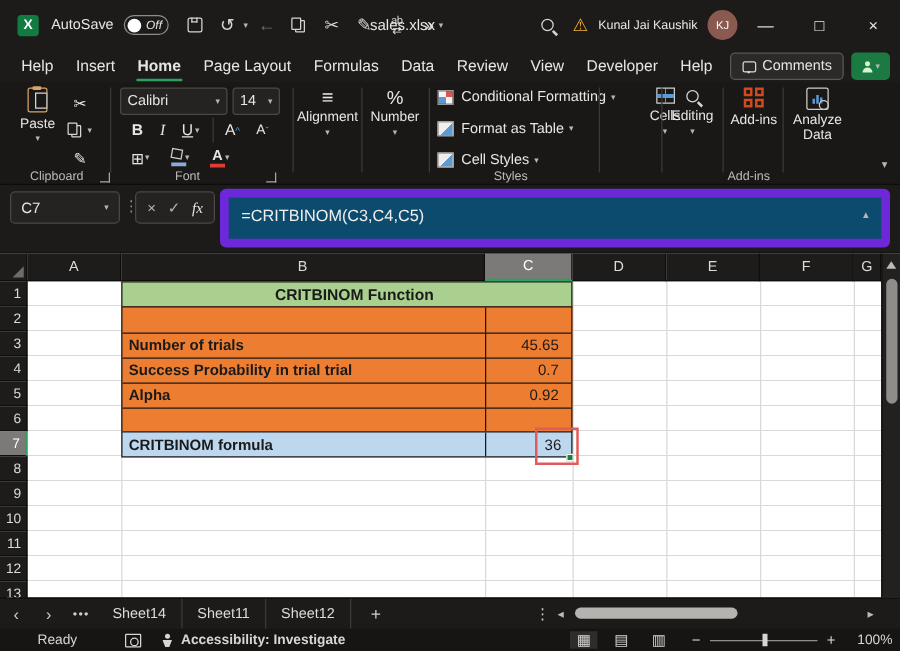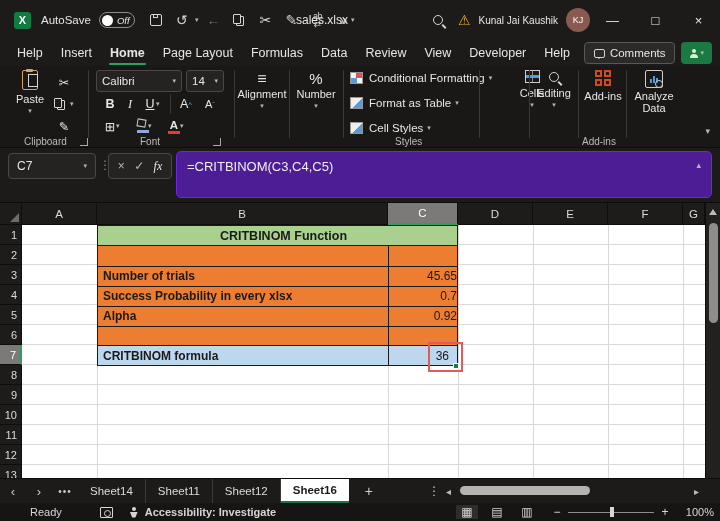--- a/index.html
+++ b/index.html
@@ -80,21 +80,21 @@
   .analyze-ic .bars i { width:2px; background:#5b9bd5; }
   .analyze-ic .lens { position:absolute; right:-1px; bottom:-1px; width:8px; height:8px; border:1.4px solid #cfcdc9; border-radius:50%; background:rgba(25,24,23,.4); }
   #ribbon-collapse { position:absolute; right:10px; top:60px; font-size:9px; color:#b8b6b3; }
 
   
   #formula-row { position:absolute; left:0; top:148px; width:720px; height:55px; background:#1c1b1a; border-bottom:1px solid #0c0c0b; }
   #name-box { position:absolute; left:8px; top:5px; width:88px; height:26px; background:#242322; border:1px solid #4a4845; border-radius:4px; display:flex; align-items:center; justify-content:space-between; padding:0 8px; font-size:12px; }
   #fx-dots { position:absolute; left:99px; top:10px; color:#8f8d8a; font-size:12px; }
   #fx-box { position:absolute; left:108px; top:5px; width:64px; height:26px; background:#242322; border:1px solid #4a4845; border-radius:4px; display:flex; align-items:center; justify-content:space-around; padding:0 4px; }
   #fx-box .fb { font-size:12px; color:#b8b6b3; }
-  #formula-box { position:absolute; left:176px; top:3px; width:536px; height:47px; background:#4c1d95; border:1px solid #6d28d9; border-radius:5px; }
+  #formula-box { position:absolute; left:176px; top:3px; width:536px; height:47px; background:#0c4a6e; border:7px solid #6d28d9; border-radius:5px; }
   #formula-input { position:absolute; left:10px; top:4px; width:490px; height:20px; background:transparent; border:none; outline:none; color:#f0efed; font-size:13px; font-family:"Liberation Sans", sans-serif; }
   #formula-collapse { position:absolute; right:10px; top:8px; font-size:9px; color:#b8b6b3; }
 
   
   #grid { position:absolute; left:0; top:203px; width:720px; height:275px; background:#fff; }
   #corner { position:absolute; left:0; top:0; width:22px; height:22px; background:#1d1c1b; border-right:1px solid #0d0d0d; border-bottom:1px solid #0d0d0d; }
   #corner i { position:absolute; right:2px; bottom:2px; width:0; height:0; border-left:9px solid transparent; border-bottom:9px solid #6e6c69; }
   .colh { position:absolute; top:0; height:22px; background:#1d1c1b; border-right:1px solid #0d0d0d; border-bottom:1px solid #0d0d0d; color:#dddbd8; font-size:11.5px; display:flex; align-items:center; justify-content:center; }
   .colh.sel { background:#7b7a78; color:#fff; border-bottom:2px solid #2f9e5f; }
   .rowh { position:absolute; left:0; width:22px; height:20px; background:#1d1c1b; border-right:1px solid #0d0d0d; border-bottom:1px solid #0d0d0d; color:#dddbd8; font-size:11px; display:flex; align-items:center; justify-content:flex-end; padding-right:4px; }
@@ -103,21 +103,21 @@
   .vline { position:absolute; top:22px; height:253px; width:1px; background:#d9d9d9; }
   #vscroll { position:absolute; left:705px; top:0; width:15px; height:275px; background:#222120; border-left:1px solid #0d0d0d; }
   #vscroll .up { position:absolute; left:3px; top:6px; width:0; height:0; border-left:4px solid transparent; border-right:4px solid transparent; border-bottom:6px solid #bdbbb8; }
   #vscroll .thumb { position:absolute; left:3px; top:20px; width:9px; height:100px; background:#8f8d8a; border-radius:5px; }
   .cellblock { position:absolute; font-size:12px; color:#1a1a1a; }
   #title-cell { left:97px; top:22px; width:361px; height:21px; background:#a9d08e; border:1px solid #1a1a1a; display:flex; align-items:center; justify-content:center; font-weight:bold; font-size:12.5px;padding-left:12px; }
   #input-block { left:97px; top:42px; width:361px; height:101px; background:#ed7d31; border:1px solid #1a1a1a; }
   #input-block .hline { position:absolute; left:0; width:100%; height:1px; background:#1a1a1a; }
   #input-block .vdiv { position:absolute; left:290px; top:0; width:1px; height:100%; background:#1a1a1a; }
   .e-label { position:absolute; left:0; width:290px; height:20px; display:flex; align-items:center; padding-left:5px; font-weight:bold; }
-  .e-value { position:absolute; left:291px; width:68px; height:20px; display:flex; align-items:center; justify-content:flex-end; padding-right:0; }
+  .e-value { position:absolute; left:291px; width:68px; height:20px; display:flex; align-items:center; justify-content:flex-end; padding-right:10px; }
   #result-row { left:97px; top:142px; width:361px; height:21px; background:#bdd7ee; border:1px solid #1a1a1a; }
   #result-row .vdiv { position:absolute; left:290px; top:0; width:1px; height:100%; background:#1a1a1a; }
   #result-row .e-label { top:0; }
   #result-row .e-value { top:0; padding-right:8px; }
   #red-annotation { position:absolute; left:428px; top:139px; width:35px; height:30px; border:2px solid #e05c5c; z-index:5; }
   #fill-handle { position:absolute; left:453px; top:160px; width:6px; height:6px; background:#1a7f3c; border:1px solid #fff; z-index:6; }
 
   
   #sheetbar { position:absolute; left:0; top:478px; width:720px; height:25px; background:#1c1b1a; border-top:1px solid #0c0c0b; display:flex; align-items:center; }
   .nav-a { width:26px; text-align:center; color:#cfcdc9; font-size:13px; }
@@ -424,21 +424,21 @@
     <div class="cellblock" id="title-cell">CRITBINOM Function</div>
 
     <div class="cellblock" id="input-block">
       <div class="vdiv"></div>
       <div class="hline" style="top:20px"></div>
       <div class="hline" style="top:40px"></div>
       <div class="hline" style="top:60px"></div>
       <div class="hline" style="top:80px"></div>
       <div class="e-label" style="top:20px">Number of trials</div>
       <div class="e-value" style="top:20px">45.65</div>
-      <div class="e-label" style="top:40px">Success Probability in every xlsx</div>
+      <div class="e-label" style="top:40px">Success Probability in trial trial</div>
       <div class="e-value" style="top:40px">0.7</div>
       <div class="e-label" style="top:60px">Alpha</div>
       <div class="e-value" style="top:60px">0.92</div>
     </div>
 
     <div class="cellblock" id="result-row">
       <div class="vdiv"></div>
       <div class="e-label">CRITBINOM formula</div>
       <div class="e-value">36</div>
     </div>
@@ -451,21 +451,20 @@
     </div>
   </div>
 
   <div id="sheetbar">
     <span class="nav-a">‹</span>
     <span class="nav-a">›</span>
     <span id="sheet-more">•••</span>
     <span class="stab">Sheet14</span>
     <span class="stab">Sheet11</span>
     <span class="stab">Sheet12</span>
-    <span class="stab active">Sheet16</span>
     <span id="add-sheet">+</span>
     <span id="sheet-menu">⋮</span>
     <div id="hscroll">
       <span class="left">◂</span>
       <span class="track">
           <span class="thumb"></span>
         </span>
       <span class="right">▸</span>
     </div>
   </div>

